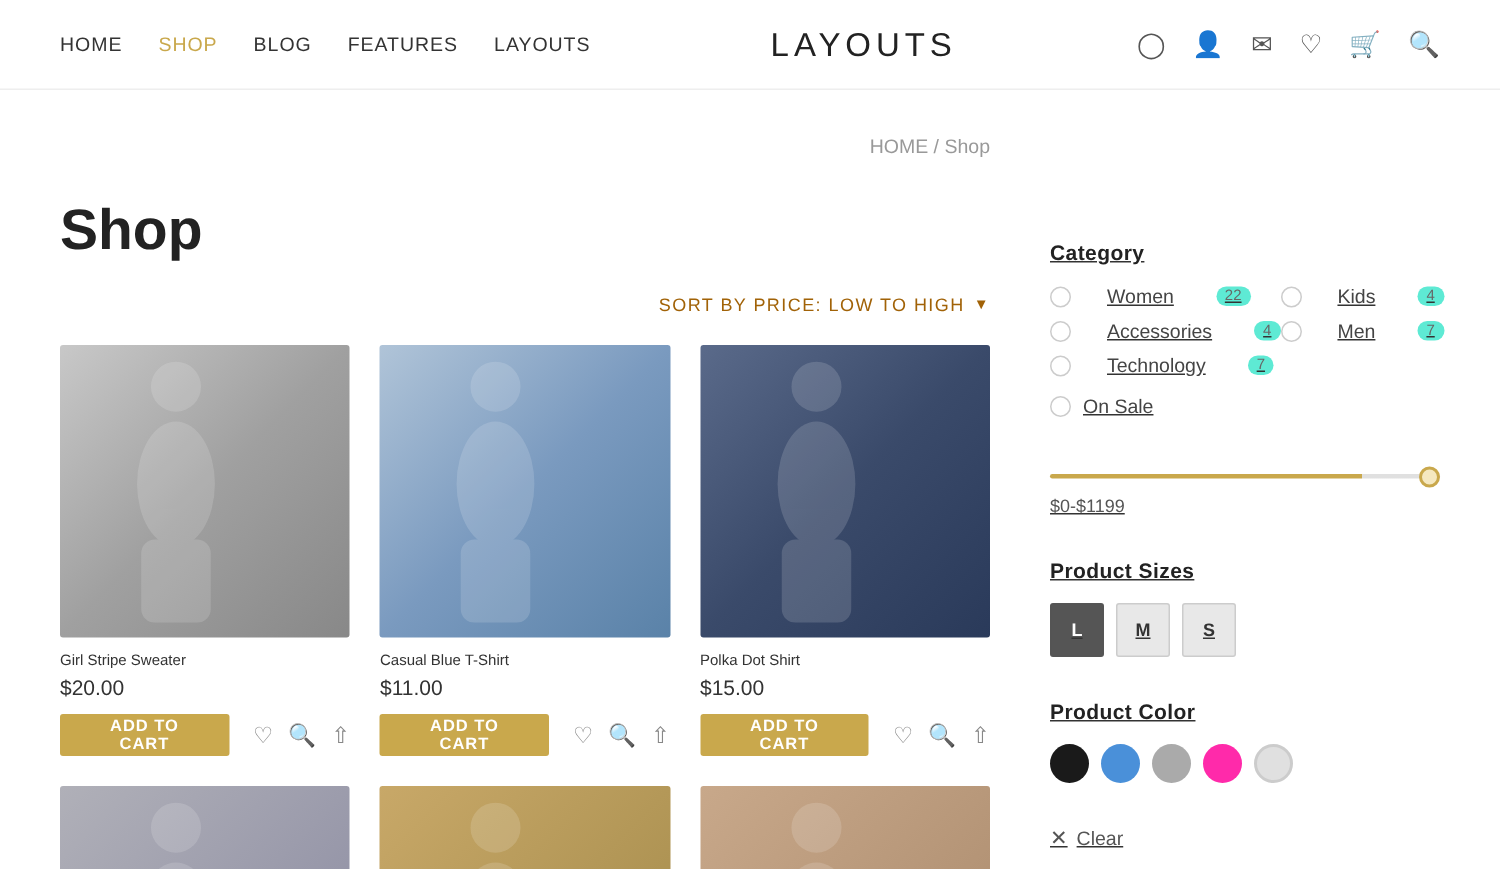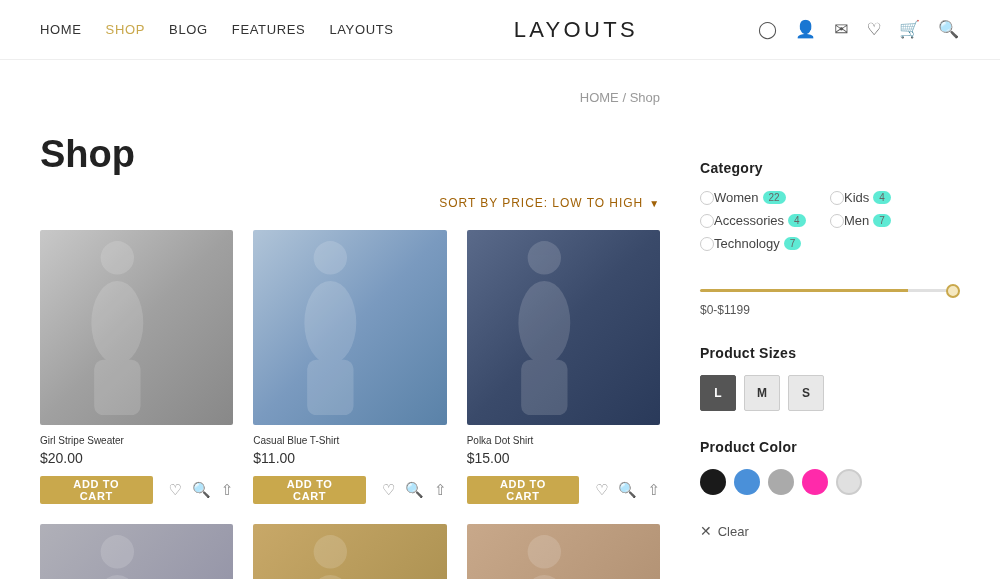--- a/index.html
+++ b/index.html
@@ -60,26 +60,26 @@
     .add-to-cart-btn {
       background: #c9a84c; color: #fff; border: none; padding: 2px 16px;
       font-size: 11px; letter-spacing: 0.06em; text-transform: uppercase;
       cursor: pointer; border-radius: 2px; font-weight: 600;
     }
     .product-actions { display: flex; align-items: center; gap: 10px; margin-top: 4px; }
     .action-icons { display: flex; gap: 10px; align-items: center; margin-left: 6px; }
     .action-icon { font-size: 15px; color: #888; cursor: pointer; }
 
     
-    .sidebar-section { margin-bottom: 28px; }
+    .sidebar-section { margin-bottom: 28px; text-decoration: underline; }
     .sidebar-title { font-size: 14px; font-weight: 600; color: #222; margin-bottom: 14px; letter-spacing: 0.02em; }
 
     
     .category-grid { display: grid; grid-template-columns: 1fr 1fr; gap: 8px 0; }
-    .category-item { display: flex; align-items: center; gap: 0; text-align: center; }
+    .category-item { display: flex; align-items: center; gap: 24px; text-align: center; }
     .cat-radio {
       width: 14px; height: 14px; border-radius: 50%; border: 1px solid #ccc;
       display: inline-block; cursor: pointer; flex-shrink: 0; background: #fff;
     }
     .cat-label { font-size: 13px; color: #444; }
     .cat-count {
       background: #5eead4; color: #666; font-size: 10px; border-radius: 10px;
       padding: 1px 6px; margin-left: 4px;
     }
 
@@ -266,20 +266,24 @@
           <span class="cat-radio"></span>
           <span class="cat-label">Men</span>
           <span class="cat-count">7</span>
         </div>
         <div class="category-item" style="grid-column: 1 / -1;">
           <span class="cat-radio"></span>
           <span class="cat-label">Technology</span>
           <span class="cat-count">7</span>
         </div>
       </div>
+      <div class="on-sale-row" style="margin-top: 12px;">
+        <span class="cat-radio"></span>
+        <span class="cat-label">On Sale</span>
+      </div>
     </div>
 
     <div class="sidebar-section">
       <div class="price-slider-wrap">
         <input type="range" class="price-slider" min="0" max="1199" value="1199" style="">
       </div>
       <div class="price-range-label">$0-$1199</div>
     </div>
 
     <div class="sidebar-section">

